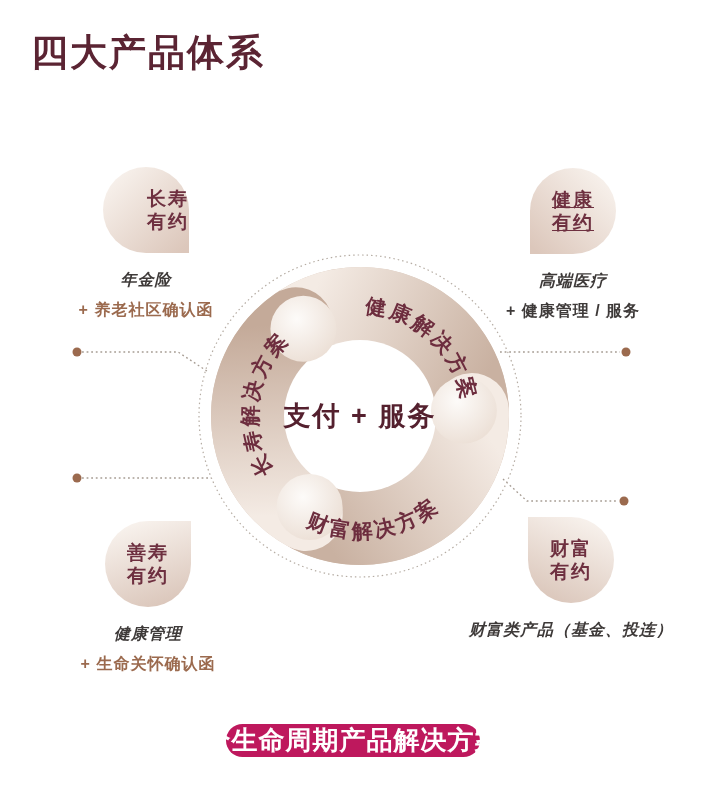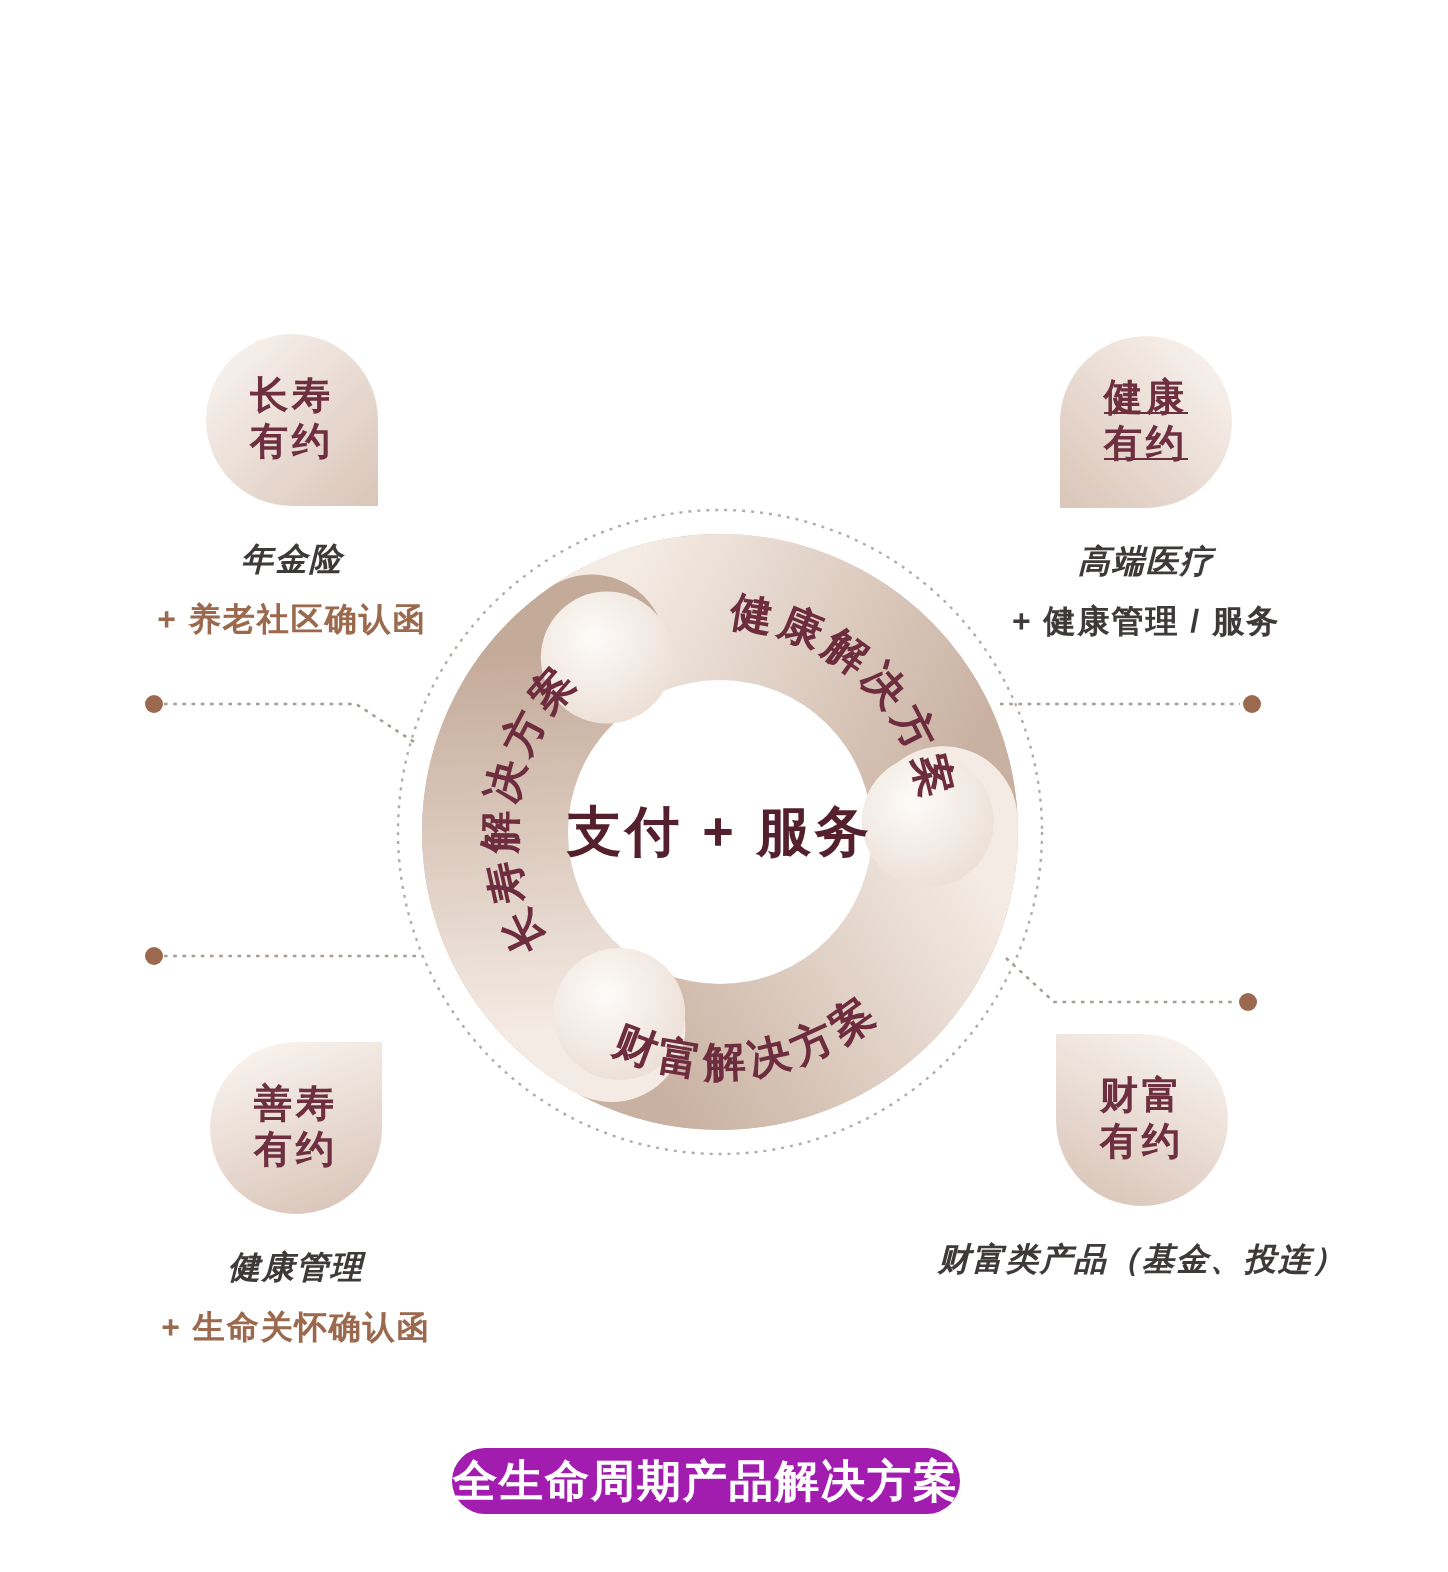--- a/index.html
+++ b/index.html
@@ -14,46 +14,47 @@
 
   
   .quad{position:absolute;width:220px;display:flex;flex-direction:column;align-items:center;}
   .quad-tl{left:36px;top:167px;}
   .quad-tr{left:463px;top:168px;}
   .quad-bl{left:38px;top:521px;}
   .quad-br{left:461px;top:517px;}
   .badge{width:86px;height:86px;display:flex;flex-direction:column;align-items:center;
          justify-content:center;font-size:19px;font-weight:700;color:#6e3040;
          letter-spacing:2px;line-height:23px;text-align:center;}
-  .badge-tl{border-radius:50% 50% 0 50%;background:linear-gradient(135deg,#f8f2ed 10%,#dcc7bb 95%);}
+  .badge-tl{border-radius:50% 50% 0 50%;background:linear-gradient(135deg,#f8f2ed 10%,#dcc7bb 95%);align-items:flex-end;}
   .badge-tr{border-radius:50% 50% 50% 0;background:linear-gradient(225deg,#f8f2ed 10%,#dcc7bb 95%);text-decoration:underline;}
   .badge-bl{border-radius:50% 0 50% 50%;background:linear-gradient(160deg,#f8f2ed 10%,#d9c4b8 95%);}
   .badge-br{border-radius:0 50% 50% 50%;background:linear-gradient(205deg,#f8f2ed 10%,#d9c4b8 95%);}
   .q-line1{margin-top:17px;font-size:16px;font-weight:600;color:#3e3a39;letter-spacing:1px;
            white-space:nowrap;font-style:italic;}
   .q-line2{margin-top:9px;font-size:16px;font-weight:600;color:#3e3a39;letter-spacing:1px;
            white-space:nowrap;}
   .q-line2.accent{color:#9b6a4e;}
 
   
   .overlay{position:absolute;left:0;top:0;}
   .donut{position:absolute;left:180px;top:236px;}
   .arc-label{font-size:21px;font-weight:700;fill:#6d2d3e;letter-spacing:3px;}
   .center-label{font-size:27px;font-weight:700;fill:#54202e;letter-spacing:2px;}
 
   
   .banner{position:absolute;left:226px;top:724px;width:254px;height:33px;border-radius:17px;
-          background:#a21caf;color:#ffffff;font-size:22px;font-weight:700;letter-spacing:1px;
+          background:#be185d;color:#ffffff;font-size:26px;font-weight:700;letter-spacing:1px;
           display:flex;align-items:center;justify-content:center;white-space:nowrap;}
 </style>
 </head>
 <body>
 
 <div class="page">
 
+  <div class="title">四大产品体系</div>
 
   <svg class="overlay" width="724" height="786" viewBox="0 0 724 786">
     <g fill="none" stroke="#a79d94" stroke-width="1.3" stroke-dasharray="1.8 2.8">
       <polyline points="82,352 178,352 207,371"></polyline>
       <line x1="500" y1="352" x2="620" y2="352"></line>
       <line x1="82" y1="478" x2="211" y2="478"></line>
       <polyline points="503,479 527,501 618,501"></polyline>
     </g>
     <g fill="#9b6a4e">
       <circle cx="77" cy="352" r="4.5"></circle>

